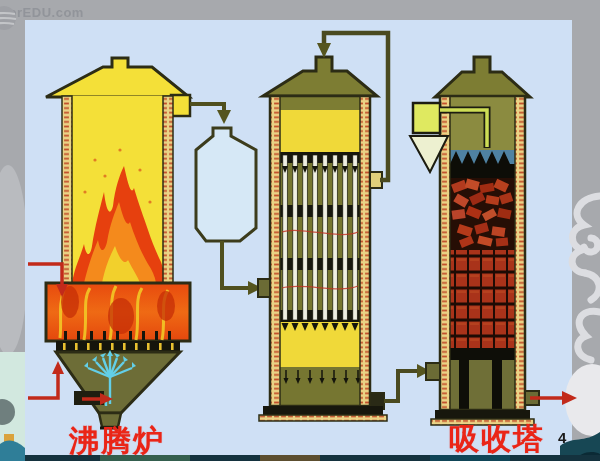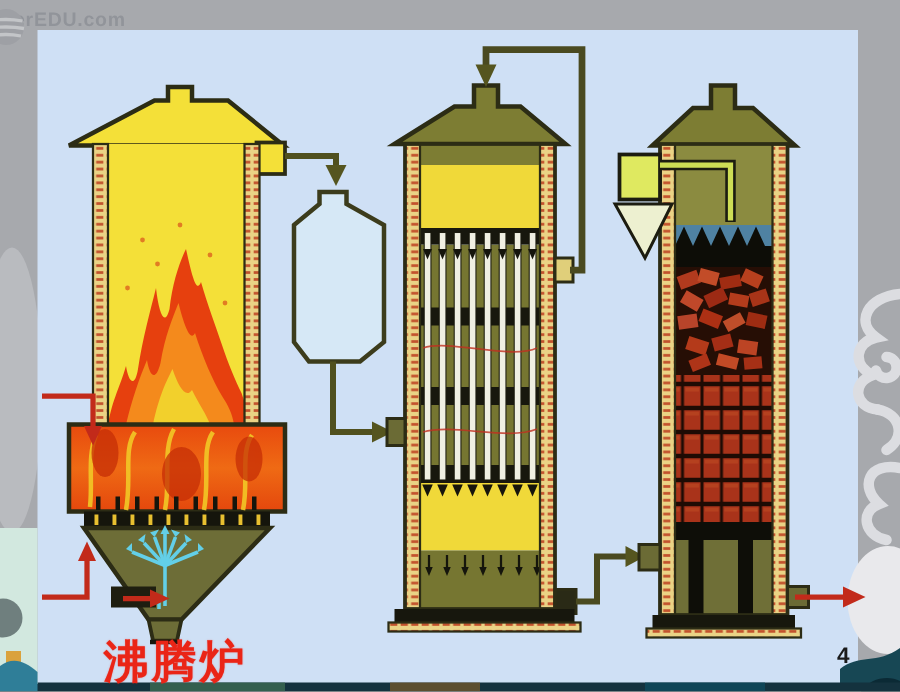--- a/index.html
+++ b/index.html
@@ -336,16 +336,17 @@
 
 <div class="watermark">
   <svg width="26" height="26">
     <circle cx="13" cy="13" r="12" fill="#9d9fa4"></circle>
     <path d="M2,9 Q13,7 24,9 M1,14 Q13,12 25,14 M3,19 Q13,17 23,19" stroke="#c8cacd" stroke-width="2.2" fill="none"></path>
   </svg>
   <span class="watermark-text">DoerEDU.com</span>
 </div>
 
 <div class="eq-label" style="left:55px;top:421px;">沸腾炉</div>
+<div class="eq-label" style="left:435px;top:419px;">吸收塔</div>
 
 <div class="page-num">4</div>
 
 </div>
 
 </body></html>

